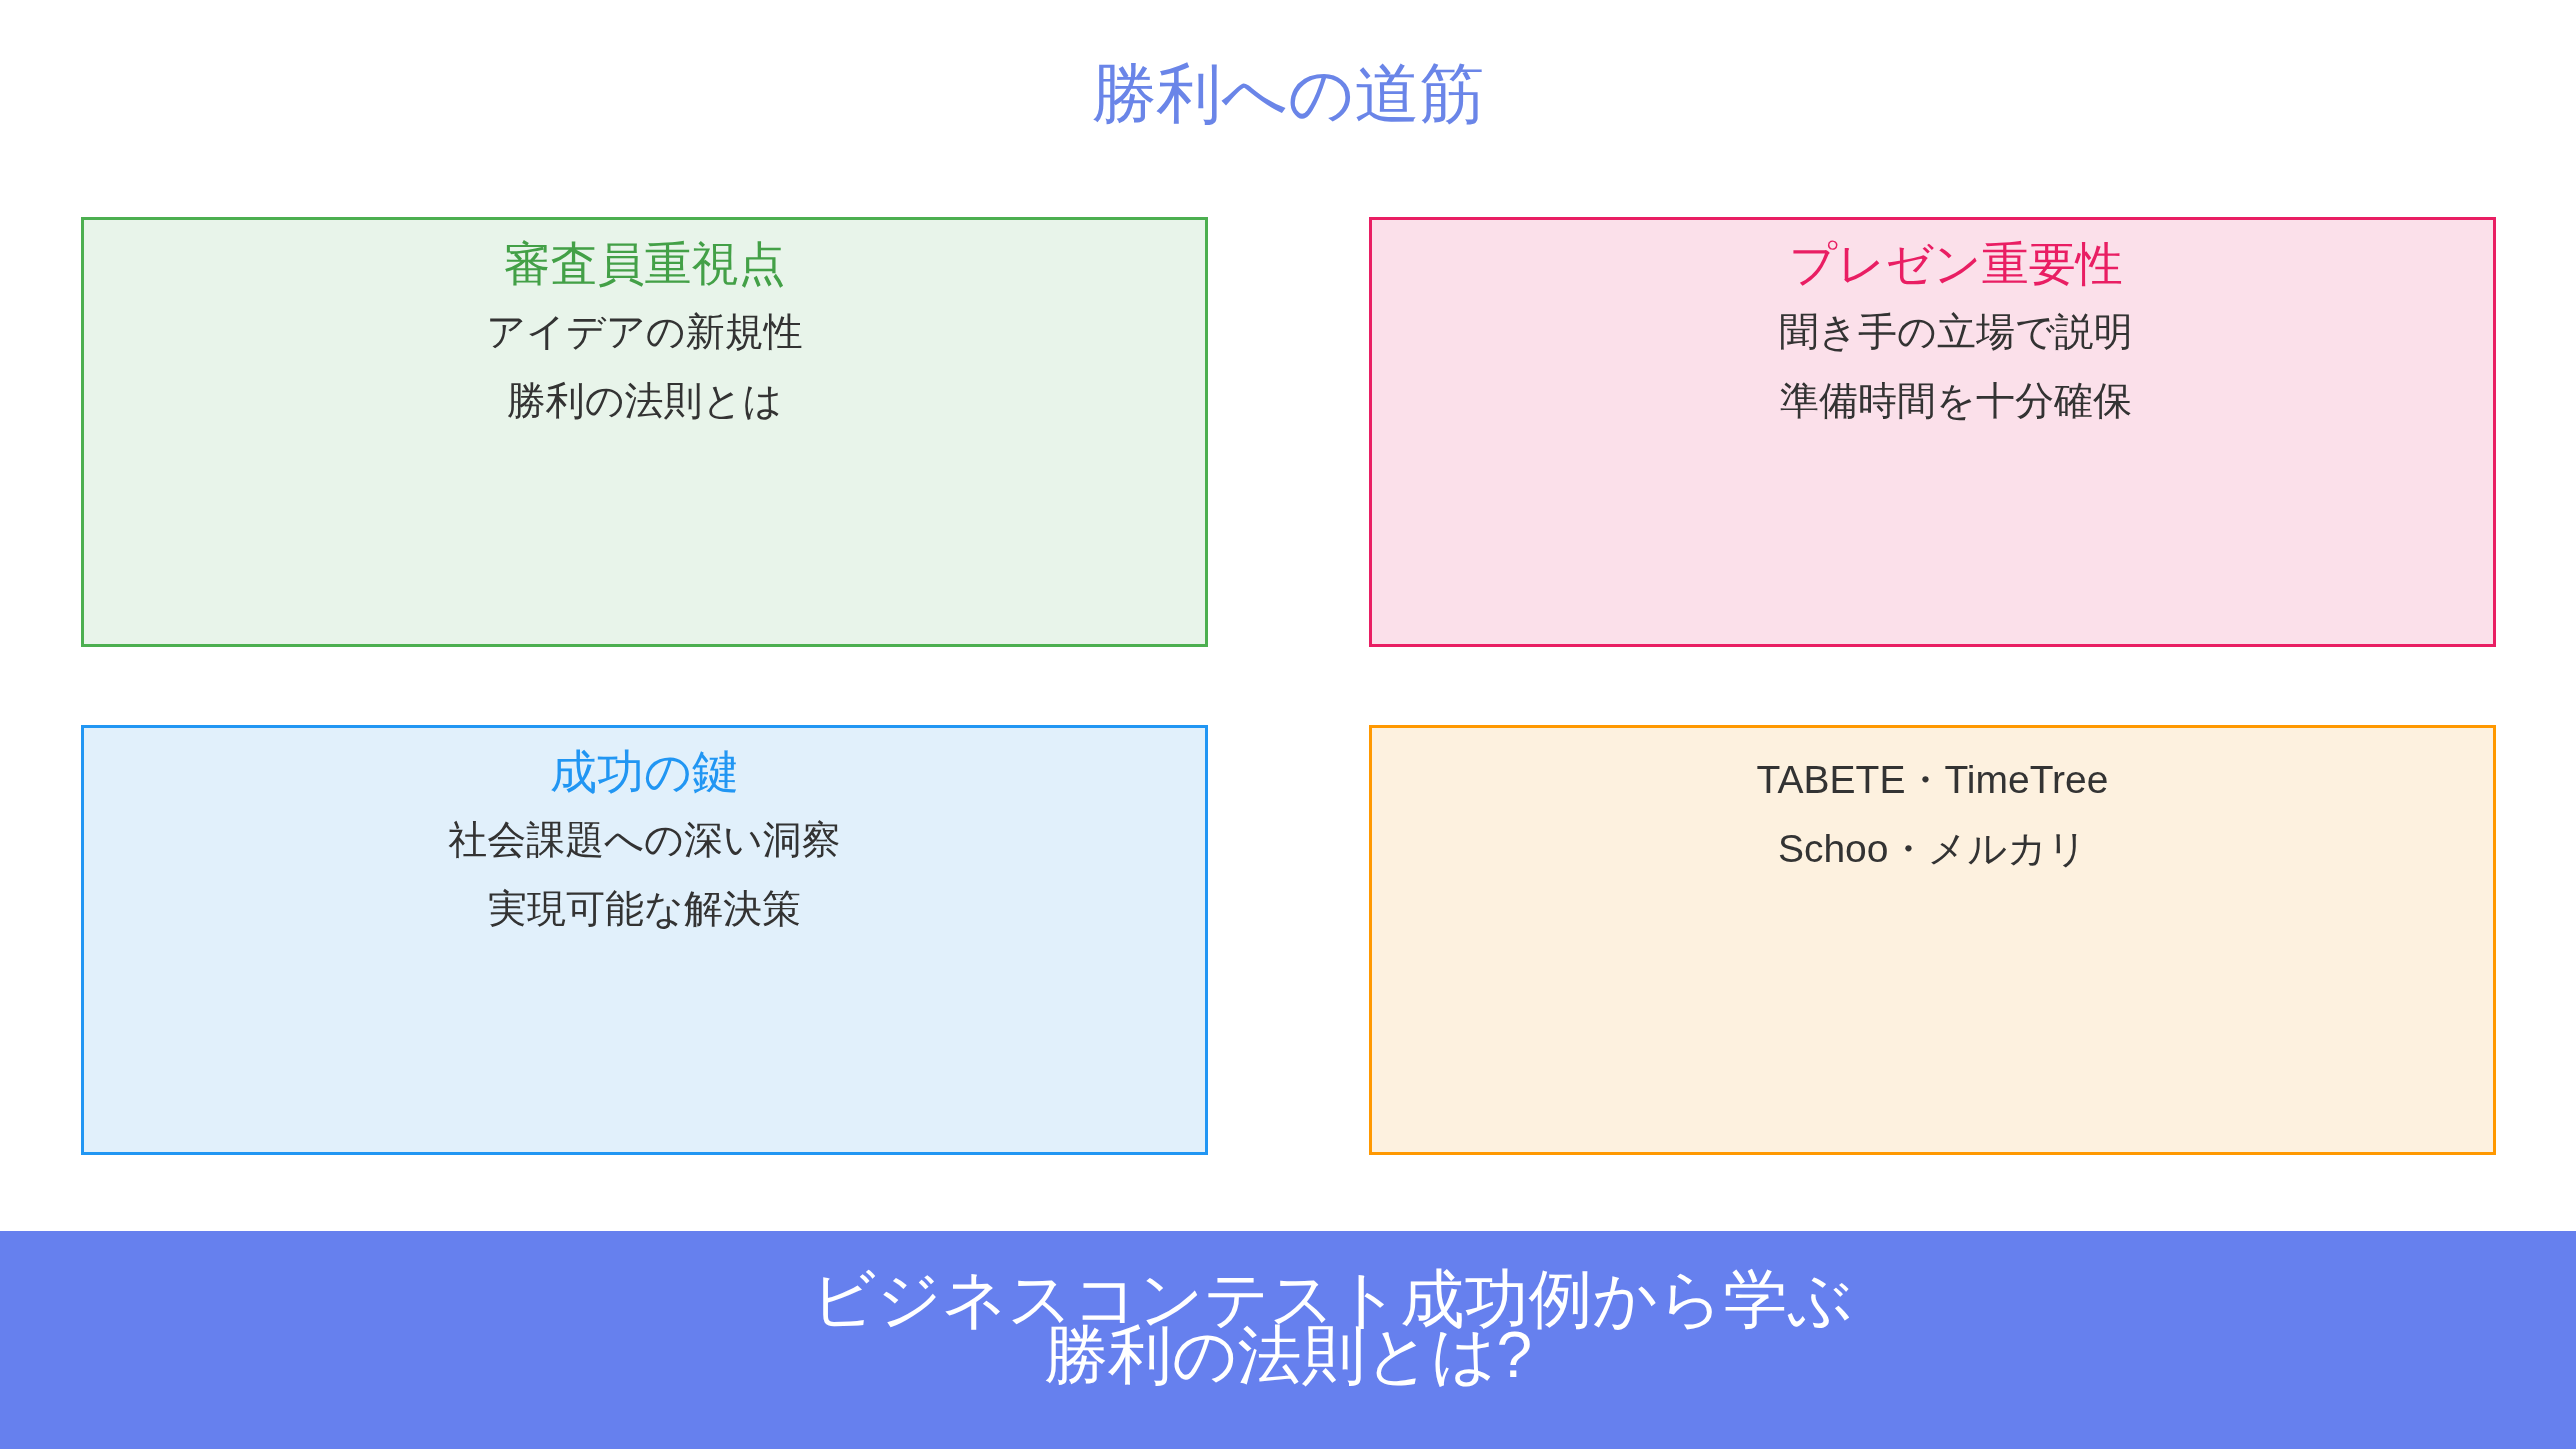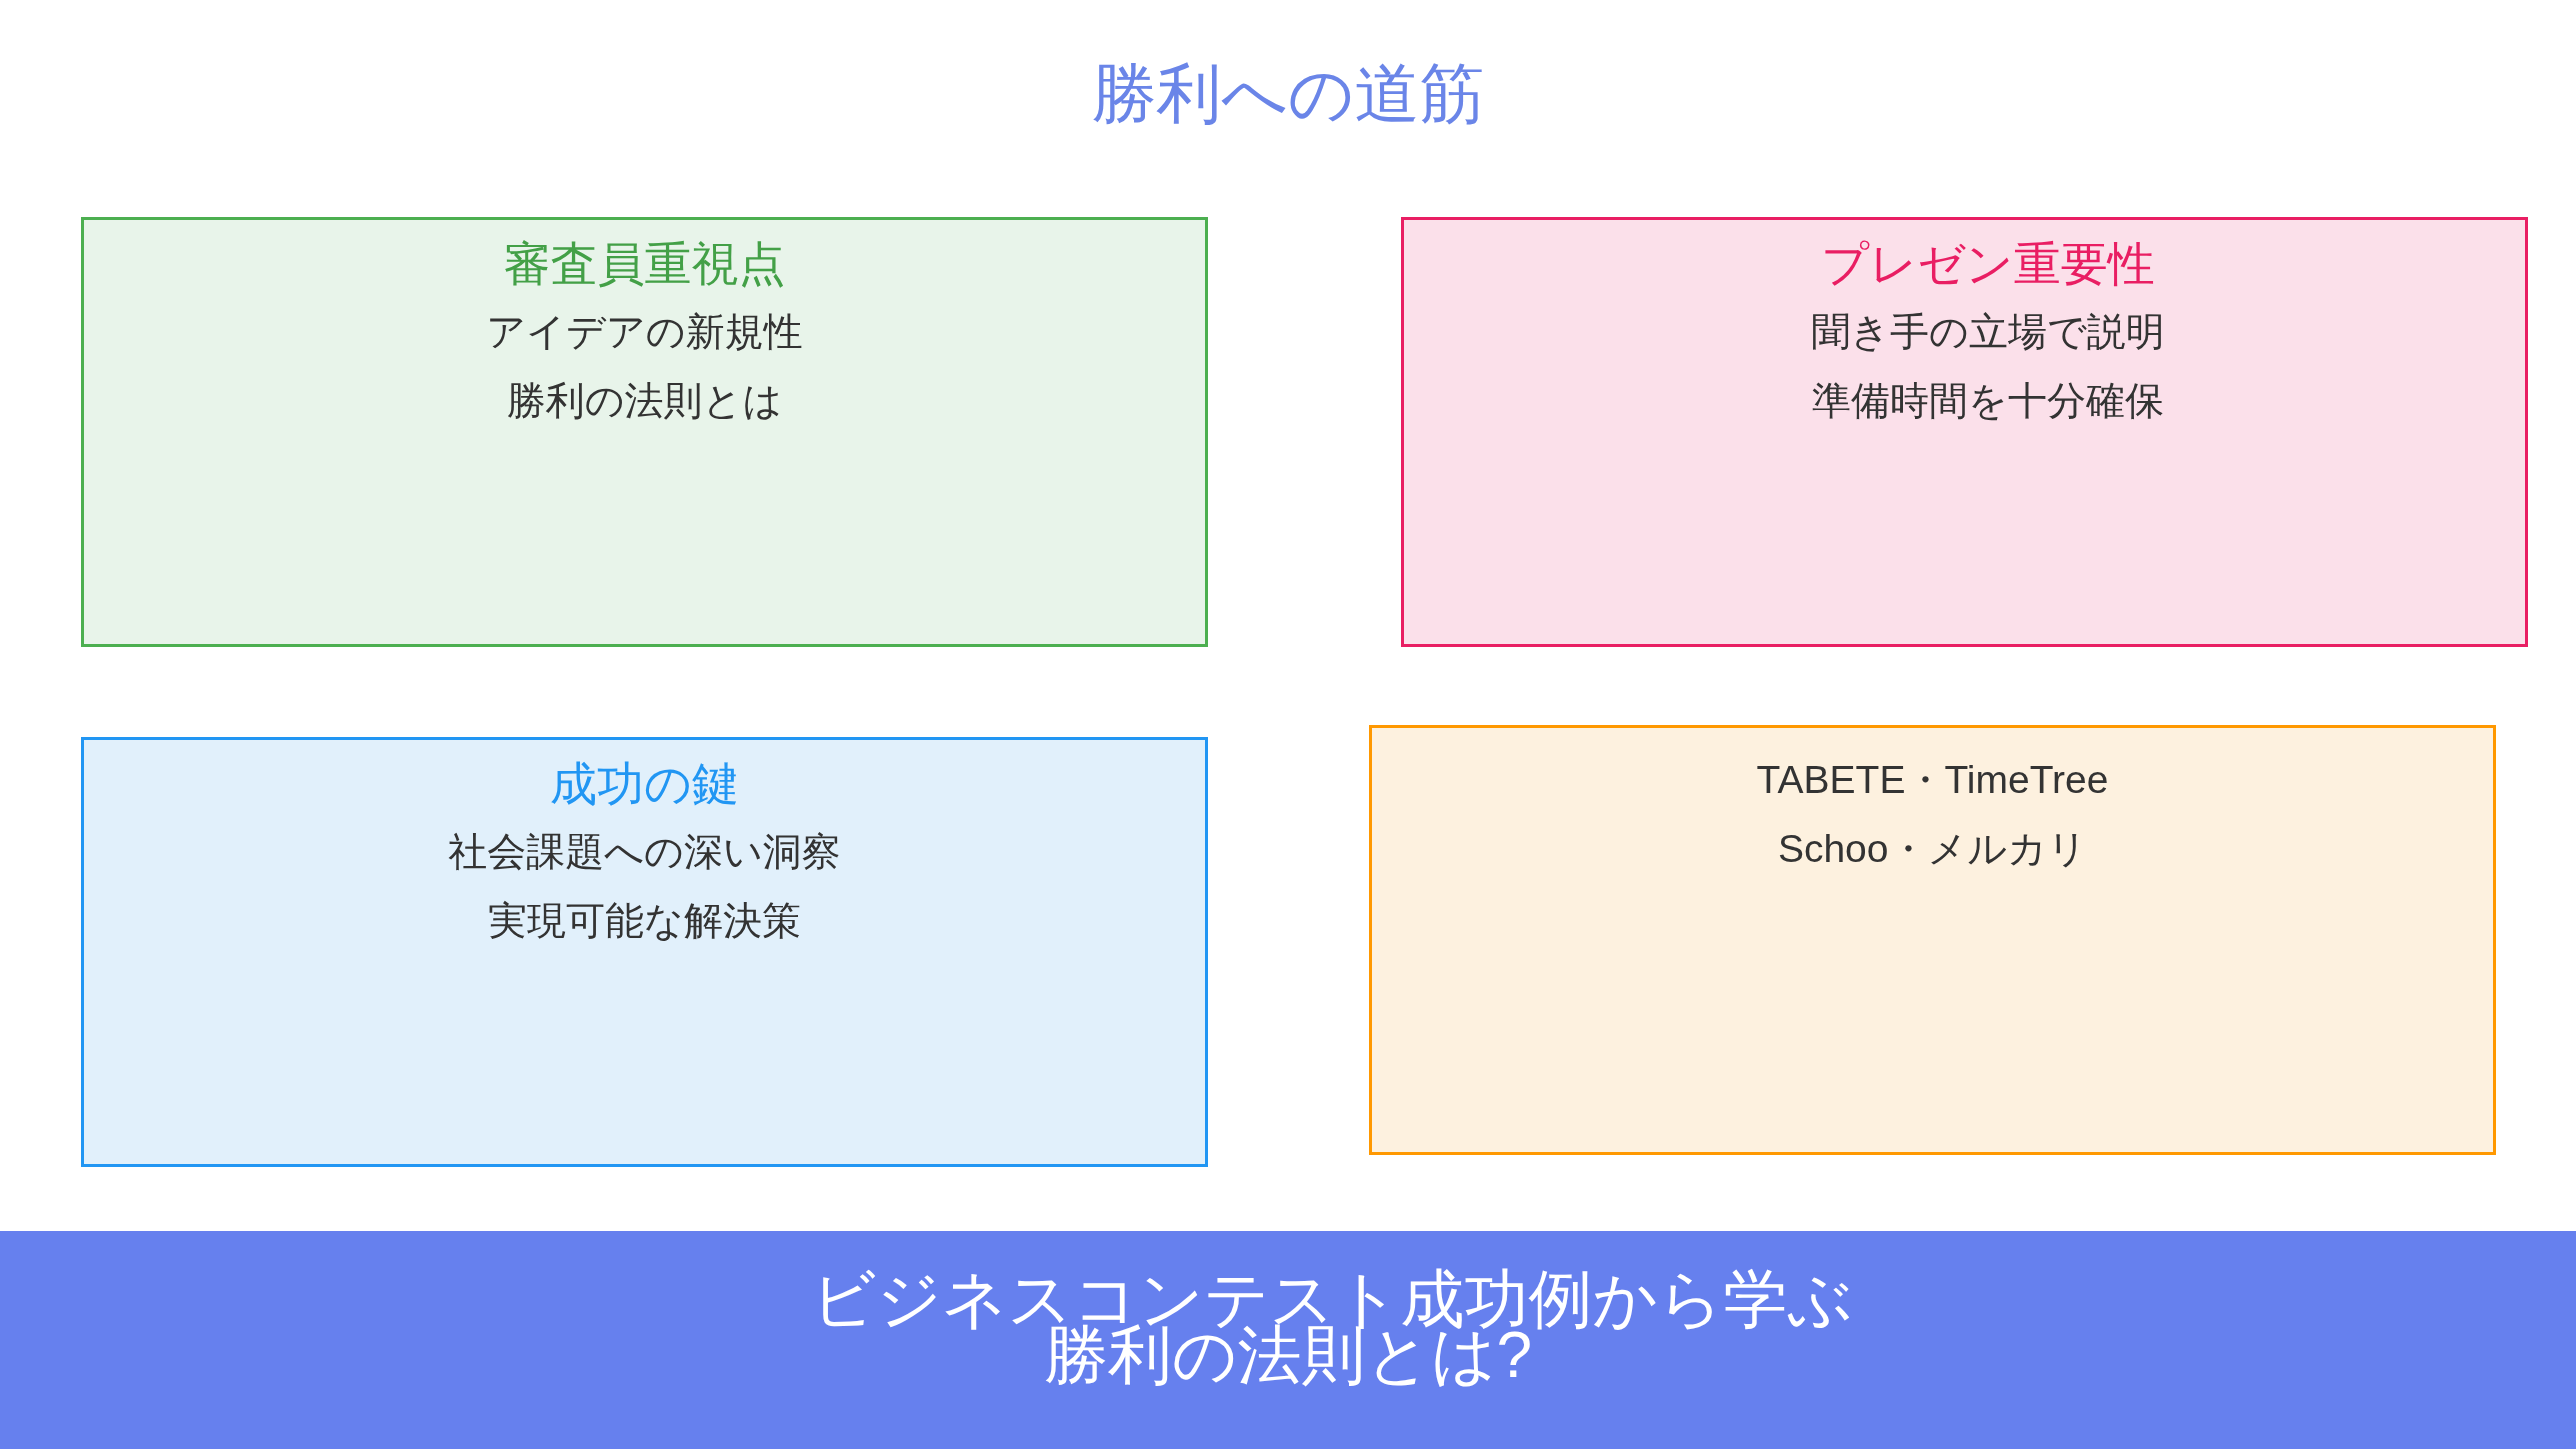--- a/index.html
+++ b/index.html
@@ -41,22 +41,22 @@
   .card {
     position: absolute;
     width: 1127px;
     height: 430px;
     box-sizing: border-box;
     border-style: solid;
     border-width: 3.8px;
     padding-top: 14px;
   }
   .card.pos-0 { left: 0px;    top: 0px; }
-  .card.pos-1 { left: 1320px; top: 0px; padding-left: 47px; }
-  .card.pos-2 { left: 0px;    top: 520px; }
+  .card.pos-1 { left: 1288px; top: 0px; padding-left: 47px; }
+  .card.pos-2 { left: 0px;    top: 508px; }
   .card.pos-3 { left: 1288px; top: 508px; }
 
   .card-title {
     text-align: center;
     font-size: 47px;
     line-height: 60px;
     font-weight: 400;
     white-space: nowrap;
   }
   .card-body {

